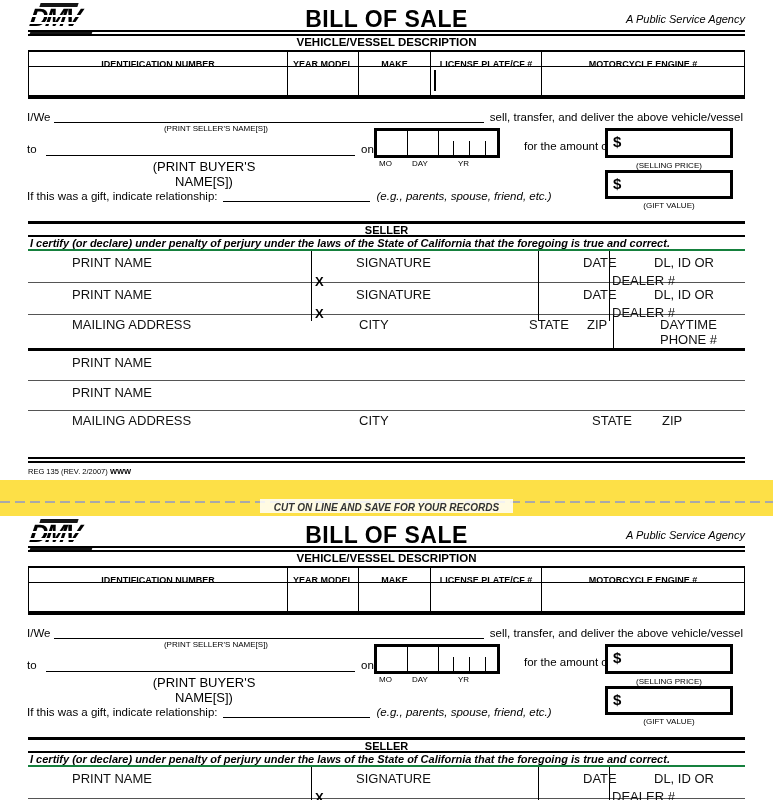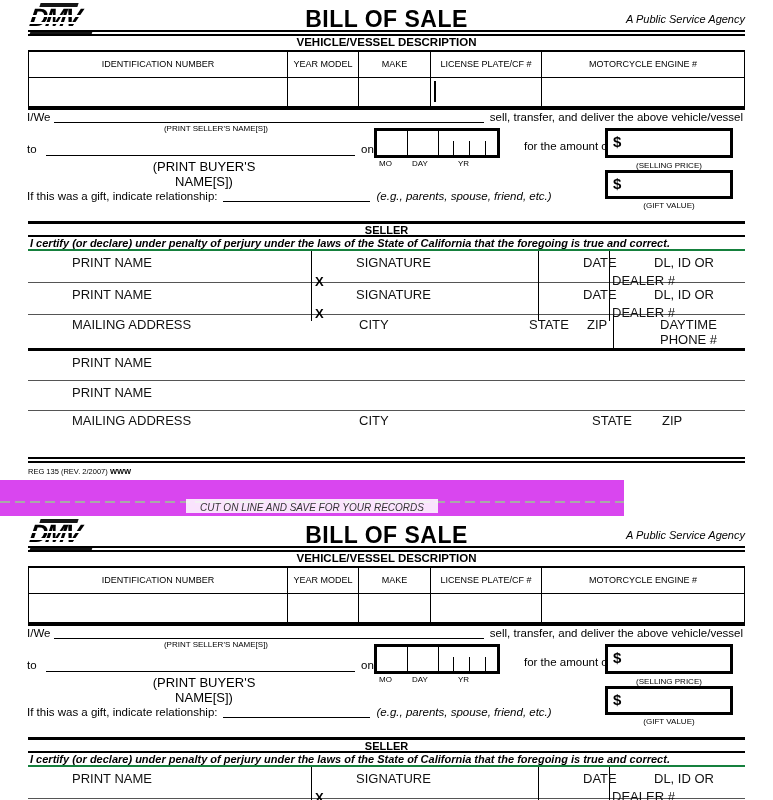--- a/index.html
+++ b/index.html
@@ -21,21 +21,21 @@
   .hdr-rule{position:absolute;top:30px;left:28px;right:28px;height:6px;
             border-top:2px solid #000;border-bottom:2px solid #000;}
   .veh-title{position:absolute;top:36px;left:0;right:0;text-align:center;font-weight:bold;font-size:11.5px;}
 
   
   .veh-table{position:absolute;top:50px;left:28px;width:717px;border:1px solid #000;
              border-top-width:2px;border-bottom:4px solid #000;}
   .veh-row{display:grid;grid-template-columns:259px 71px 72px 111px 1fr;}
   .veh-cell{border-right:1px solid #000;padding:2px;}
   .veh-cell:last-child{border-right:none;}
-  .veh-head .veh-cell{height:26px;border-bottom:1px solid #000;font-weight:normal;font-size:9px;
+  .veh-head .veh-cell{height:15px;border-bottom:1px solid #000;font-weight:bold;font-size:9px;
                       text-align:center;padding-top:7px;white-space:nowrap;overflow:hidden;}
   .veh-data .veh-cell{height:28px;position:relative;font-size:11px;}
   .caret{position:absolute;left:3px;top:3px;width:2px;height:21px;background:#000;}
 
   
   .sale{position:absolute;top:0;left:0;right:0;font-size:11.5px;}
   .line1{position:absolute;top:110px;left:27px;right:30px;display:flex;align-items:flex-end;}
   .lbl-inline{white-space:nowrap;}
   .uline{display:inline-block;border-bottom:1px solid #000;height:13px;}
   .u-fill{flex:1;margin:0 6px 0 4px;}
@@ -78,21 +78,21 @@
   .brow{position:relative;height:30px;border-bottom:1px solid #555;padding:2px 0 0 2px;}
   .bmailrow{position:relative;height:33px;}
   .bmailrow .field-lbl{position:absolute;top:2px;}
   .bl-addr{left:2px;} .bl-city{left:289px;} .bl-state{left:522px;} .bl-zip{left:592px;}
   .rule-double{position:absolute;top:457px;left:28px;width:717px;height:6px;
                border-top:2px solid #000;border-bottom:2px solid #000;}
   .footer{position:absolute;top:467px;left:28px;font-size:7.5px;}
   .footer b{font-weight:bold;}
 
   
-  .cut-strip{position:relative;width:624px;height:36px;background:#d946ef;}
+  .cut-strip{position:relative;width:773px;height:36px;background:#fde047;font-weight:bold;}
   .dash-line{position:absolute;top:21px;left:0;right:0;height:2px;
              background:repeating-linear-gradient(90deg,#a9a9a9 0 10px,transparent 10px 15px);}
   .cut-label{position:absolute;top:17px;left:0;right:0;text-align:center;}
   .cut-label span{display:inline-block;background:rgba(255,255,255,.85);padding:3px 14px 0 14px;
                   font-size:10px;font-style:italic;color:#333;}
 </style>
 </head>
 <body>
 
 <div id="page">

